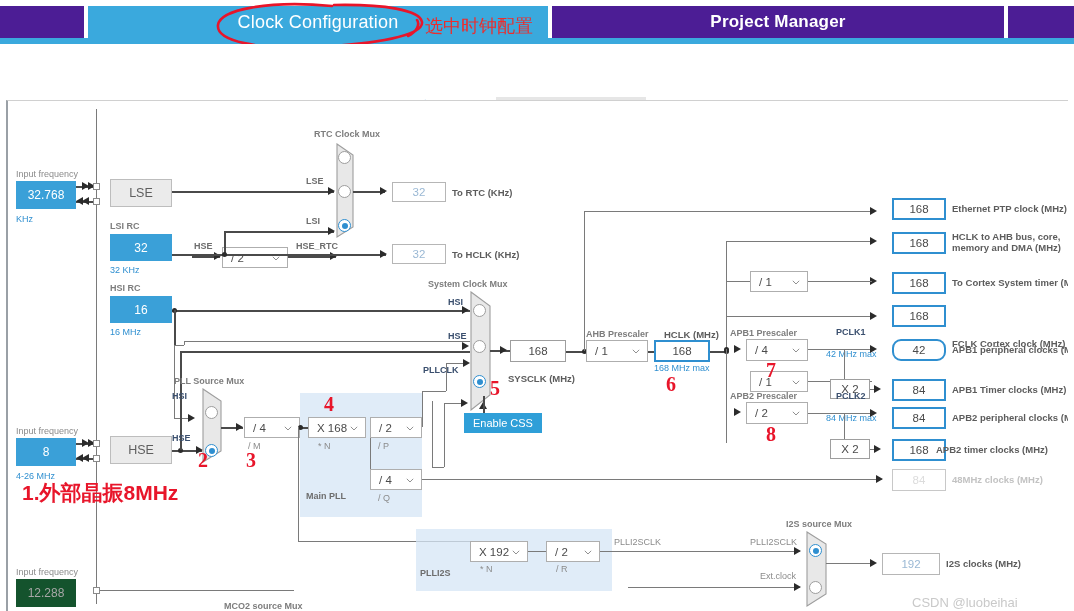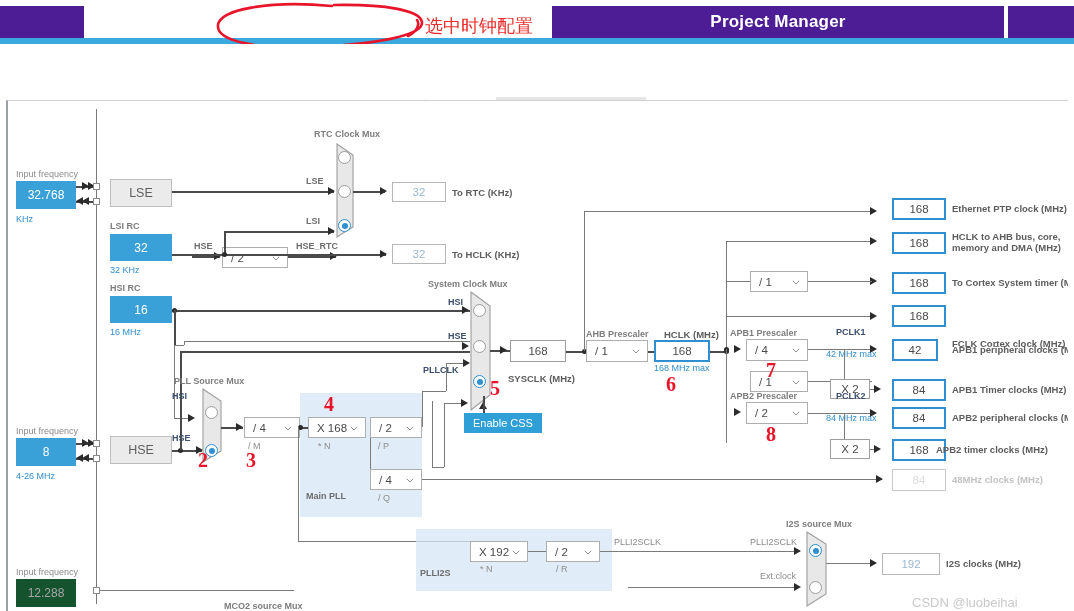--- a/index.html
+++ b/index.html
@@ -208,20 +208,23 @@
     position: absolute; color: #c9c9c9; font-size: 13px;
   }
 </style>
 </head>
 <body>
 
 <div id="root">
 
   <div class="tabbar">
     <div class="tab dark" style="left:0px;width:84px;"></div>
+    <div class="tab active" style="left:88px;width:460px;">
+      <span>Clock Configuration</span>
+    </div>
     <div class="tab dark" style="left:552px;width:452px;">
       <span>Project Manager</span>
     </div>
     <div class="tab dark" style="left:1008px;width:66px;"></div>
     <div class="tab-underline"></div>
 
     <div class="tab-cn" style="left:425px;top:14px;">选中时钟配置</div>
 
     <svg class="red-ellipse" viewBox="0 0 216 46">
       <path d="M120 4 C55 -2, 8 8, 6 23 C4 39, 45 48, 105 45 C162 42, 212 34, 210 20 C208 8, 172 2, 122 3" fill="none" stroke="#e8152a" stroke-width="2.6" stroke-linecap="round"></path>
@@ -612,21 +615,21 @@
       <div class="valbox hl" style="left:884px;top:171px;width:54px;height:22px;">
         <span>168</span>
       </div>
       <div class="lbl out" style="left:944px;top:176px;">To Cortex System timer (MHz)</div>
 
       <div class="valbox hl" style="left:884px;top:204px;width:54px;height:22px;">
         <span>168</span>
       </div>
       <div class="lbl out" style="left:944px;top:209px;margin-top:28px;">FCLK Cortex clock (MHz)</div>
 
-      <div class="valbox hl" style="left:884px;top:238px;width:46px;height:22px;">
+      <div class="valbox hl" style="left:884px;top:238px;width:54px;height:22px;border-radius:9px;">
         <span>42</span>
       </div>
       <div class="lbl out" style="left:944px;top:243px;">APB1 peripheral clocks (MHz)</div>
 
       <div class="valbox hl" style="left:884px;top:278px;width:54px;height:22px;">
         <span>84</span>
       </div>
       <div class="lbl out" style="left:944px;top:283px;">APB1 Timer clocks (MHz)</div>
 
       <div class="valbox hl" style="left:884px;top:306px;width:54px;height:22px;">
@@ -691,20 +694,21 @@
       <div class="lbl out" style="left:938px;top:457px;">I2S clocks (MHz)</div>
 
       <div class="lbl" style="left:8px;top:466px;">Input frequency</div>
       <div class="srcbox dim" style="left:8px;top:478px;width:60px;height:28px;">
         <span>12.288</span>
       </div>
       <div class="pin" style="left:85px;top:485.5px;"></div>
       <div class="wire h" style="left:92px;top:489px;width:194px;"></div>
       <div class="lbl title" style="left:216px;top:500px;">MCO2 source Mux</div>
 
+      <div class="red cn" style="left:14px;top:378px;">1.外部晶振8MHz</div>
       <div class="red num" style="left:190px;top:348px;">2</div>
       <div class="red num" style="left:238px;top:348px;">3</div>
       <div class="red num" style="left:316px;top:292px;">4</div>
       <div class="red num" style="left:482px;top:276px;">5</div>
       <div class="red num" style="left:658px;top:272px;">6</div>
       <div class="red num" style="left:758px;top:258px;">7</div>
       <div class="red num" style="left:758px;top:322px;">8</div>
 
       <div class="watermark" style="left:904px;top:494px;">CSDN @luobeihai</div>
 

